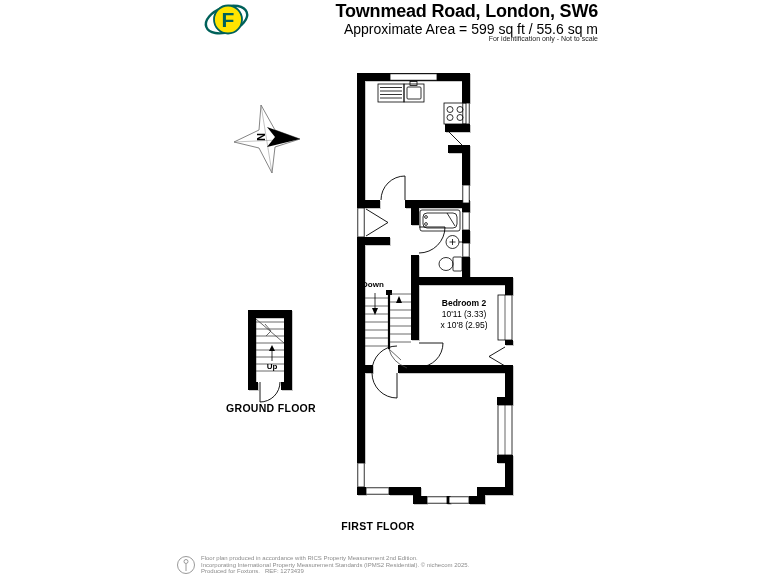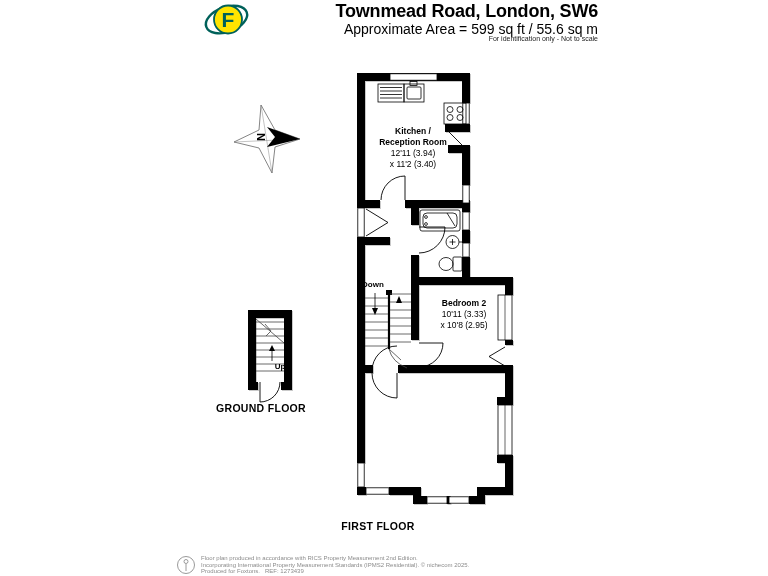--- a/index.html
+++ b/index.html
@@ -21,23 +21,23 @@
   .title{right:170px;top:1px;font-size:18px;font-weight:bold;letter-spacing:-0.2px;white-space:nowrap;}
   .area-line{right:170px;top:21px;font-size:14px;white-space:nowrap;}
   .note-line{right:170px;top:35px;font-size:7px;color:#222;white-space:nowrap;}
   .room-label{text-align:center;font-size:8.5px;line-height:11px;}
   .room-label .rname{font-weight:bold;}
   .kitchen-label{left:353px;top:126px;width:120px;}
   .bedroom2-label{left:404px;top:298px;width:120px;}
   .mainbed-label{left:355px;top:416px;width:160px;}
   .stairs-word{font-size:8px;font-weight:bold;}
   .down-label{left:362px;top:280px;}
-  .up-label{left:262px;top:362px;width:20px;text-align:center;margin-left:8px;}
+  .up-label{left:262px;top:362px;width:20px;text-align:center;}
   .floor-caption{font-size:10.5px;font-weight:bold;letter-spacing:0.3px;text-align:center;width:120px;}
-  .gf-caption{left:201px;top:402px;}
+  .gf-caption{left:211px;top:402px;}
   .ff-caption{left:318px;top:512px;margin-top:8px;}
   .footer-text{left:201px;top:555px;font-size:6px;line-height:6.6px;color:var(--color-footer_text);white-space:nowrap;}
 </style>
 </head>
 <body>
 
 <div class="abs" style="left:0;top:0;width:768px;height:576px;">
 
   <svg class="layer" width="768" height="576" viewBox="0 0 768 576">
 
@@ -226,26 +226,20 @@
       <circle cx="186" cy="565" r="8.5"></circle>
       <circle cx="186" cy="561.5" r="2"></circle>
       <line x1="186" y1="564" x2="186" y2="571"></line>
     </g>
   </svg>
 
   <div class="abs title">Townmead Road, London, SW6</div>
   <div class="abs area-line">Approximate Area = 599 sq ft / 55.6 sq m</div>
   <div class="abs note-line">For identification only - Not to scale</div>
 
-  <div class="abs room-label kitchen-label">
-    <div class="rname">Kitchen /</div>
-    <div class="rname">Reception Room</div>
-    <div>12'11 (3.94)</div>
-    <div>x 11'2 (3.40)</div>
-  </div>
 
   <div class="abs room-label bedroom2-label">
     <div class="rname">Bedroom 2</div>
     <div>10'11 (3.33)</div>
     <div>x 10'8 (2.95)</div>
   </div>
 
 
   <div class="abs stairs-word down-label">Down</div>
   <div class="abs stairs-word up-label">Up</div>

